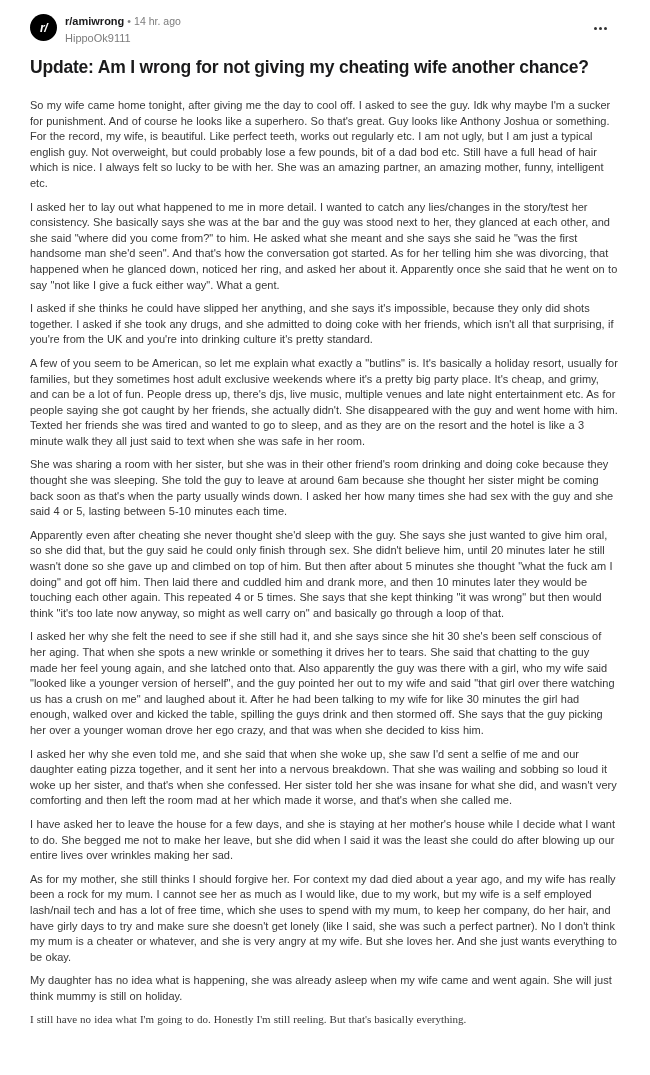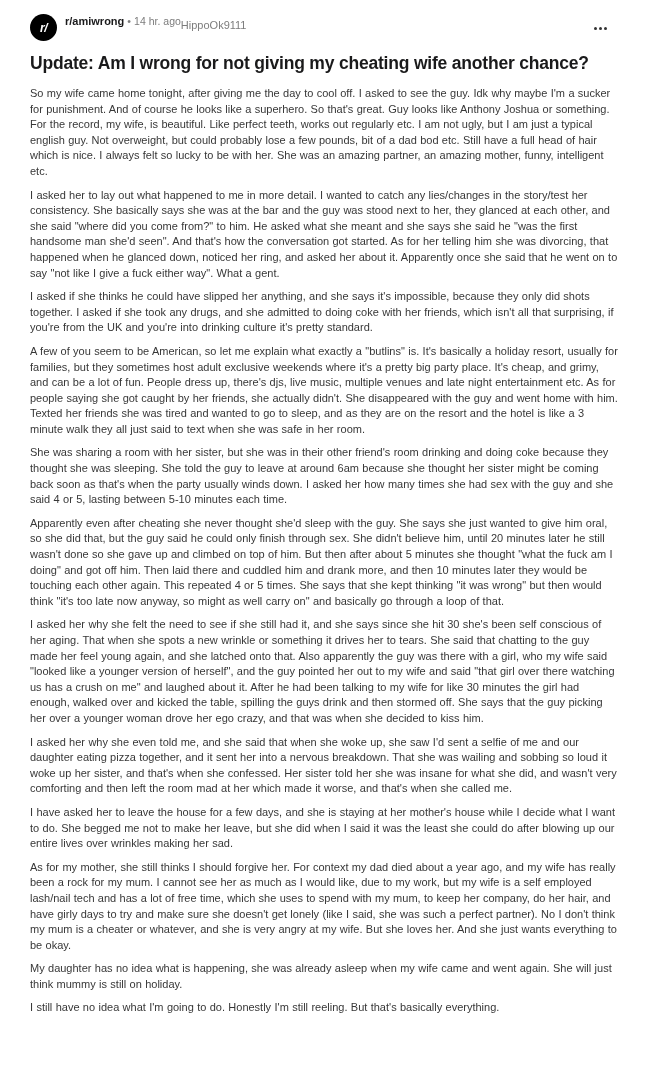--- a/index.html
+++ b/index.html
@@ -31,21 +31,21 @@
     display: flex;
     align-items: center;
     justify-content: center;
     font-weight: 700;
     font-style: italic;
     font-size: 12px;
     flex: 0 0 auto;
     letter-spacing: -0.5px;
     cursor: pointer;
   }
-  .meta { display: flex; flex-direction: row; line-height: 13px; padding-top: 1px; }
+  .meta { display: flex; flex-direction: column; line-height: 13px; padding-top: 1px; }
   .meta-row1 { font-size: 11px; }
   .subreddit { font-weight: 700; color: #1a1a1b; cursor: pointer; }
   .sep, .timestamp { color: #7c7c7c; font-size: 10.5px; font-weight: 400; }
   .author { font-size: 11px; color: #7c7c7c; margin-top: 4px; cursor: pointer; }
 
   .overflow-btn {
     position: absolute;
     top: 20px;
     right: 40px;
     width: 20px;
@@ -62,37 +62,37 @@
     width: 3px;
     height: 3px;
     border-radius: 50%;
     background: #333333;
     display: block;
   }
 
   
   .post-title {
     margin-top: 11px;
-    margin-bottom: 12px;
+    margin-bottom: 20px;
     font-size: 17.5px;
     line-height: 22px;
     font-weight: 700;
     color: #1a1a1b;
     letter-spacing: -0.2px;
   }
 
   
   .post-body p {
     font-size: 11px;
     line-height: 15.6px;
     color: #373737;
     margin-bottom: 8px;
     word-spacing: 0.3px;
   }
-  .post-body p:last-child { margin-bottom: 0; }
+  .post-body p:last-child { margin-bottom: 0; font-family: Liberation Serif, serif; }
 </style>
 </head>
 <body>
 
 <div class="post">
 
   <div class="post-header">
     <div class="avatar">
       <span>r/</span>
     </div>

